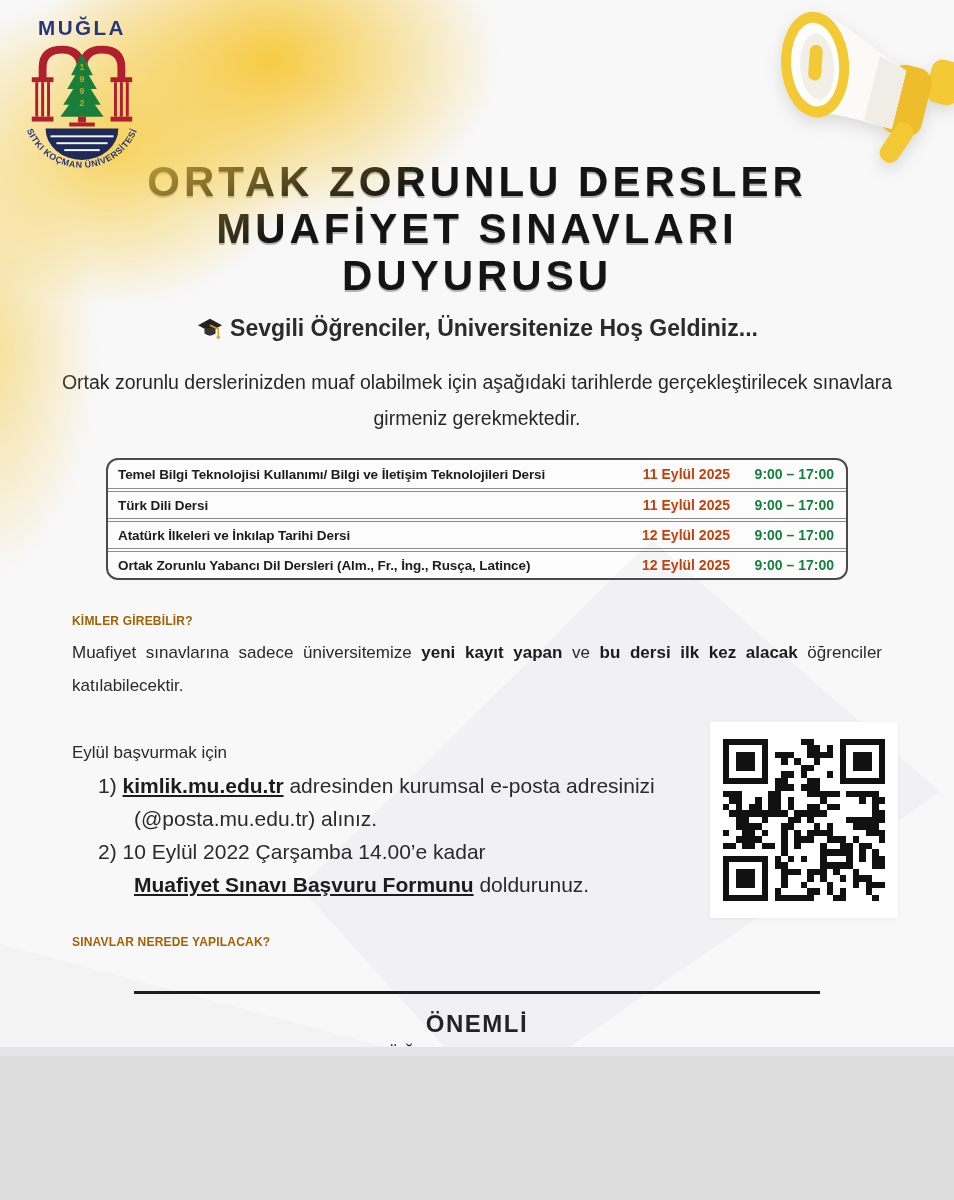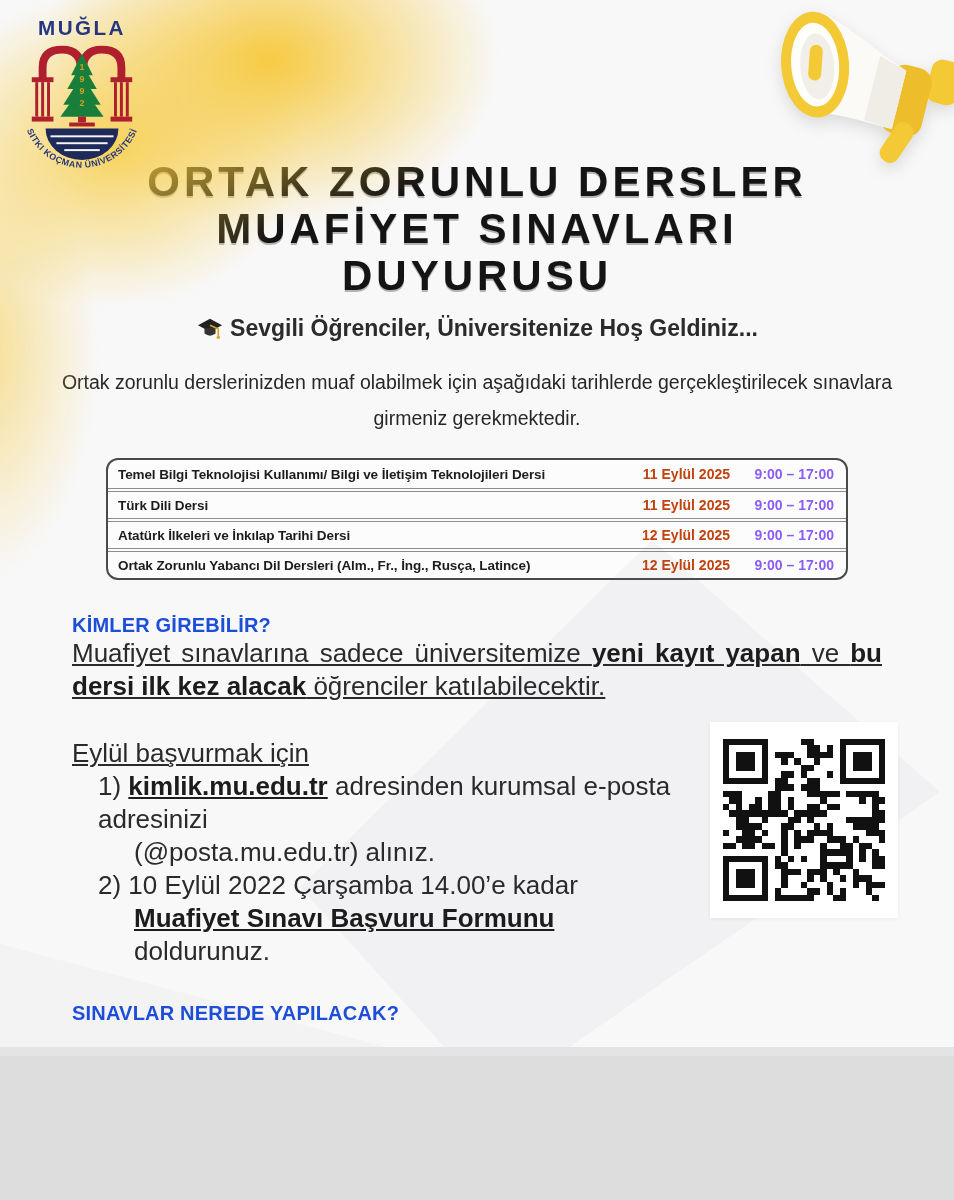--- a/index.html
+++ b/index.html
@@ -36,32 +36,32 @@
   .subtitle { margin-top:16px; text-align:center; font-size:23px; font-weight:bold; color:#2b2b2b; }
   .subtitle svg { vertical-align:-5px; margin-right:6px; }
 
   .intro { margin:22px auto 0; width:840px; text-align:center; font-size:19.5px; line-height:36px; color:#272727; }
 
   .exam-table { margin:22px auto 0; width:742px; border:2px solid #4a4a4a; border-radius:12px; overflow:hidden; background:rgba(255,255,255,.55); }
   .exam-row { display:flex; align-items:center; padding:5px 12px 5px 10px; min-height:28px; }
   .exam-row + .exam-row { border-top:4px double #8d8d8d; }
   .exam-row .course { flex:1; font-weight:bold; font-size:13.5px; letter-spacing:-.1px; white-space:nowrap; color:#1c1c1c; }
   .exam-row .date { width:100px; text-align:right; font-size:14px; font-weight:600; color:#c2410c; white-space:nowrap; }
-  .exam-row .time { width:104px; text-align:right; font-size:14px; font-weight:600; color:#8b5cf6; white-space:nowrap; }
+  .exam-row .time { width:104px; text-align:right; font-size:14px; font-weight:600; color:#15803d; white-space:nowrap; }
 
   .sections { margin:0 72px; position:relative; }
   .section { margin-top:34px; }
-  .section h2 { font-size:20px; font-weight:bold; color:#1d4ed8; letter-spacing:.2px; }
-  .section p { font-size:26px; line-height:33px; color:#2a2a2a; margin-top:0;text-decoration:underline; }
+  .section h2 { font-size:12px; font-weight:bold; color:#a16207; letter-spacing:.2px; }
+  .section p { font-size:17px; line-height:33px; color:#2a2a2a; margin-top:8px; }
   .section .just { text-align:justify; }
   b.hl { color:#1c1c1c; }
   .u-bold { font-weight:bold; text-decoration:underline; color:#1c1c1c; }
 
   .how-text { max-width:620px; }
-  .how-list { margin-left:26px; font-size:26px; line-height:33px; color:#2a2a2a; }
+  .how-list { margin-left:26px; font-size:21px; line-height:33px; color:#2a2a2a; }
   .how-list .l2 { margin-left:36px; }
 
   .qr-box { position:absolute; top:722px; right:56px; width:188px; height:196px;
     background:#fff; display:flex; align-items:center; justify-content:center;
     box-shadow:0 1px 4px rgba(0,0,0,.06); }
 
   .divider { margin:42px auto 0; width:686px; border:none; border-top:3px solid #1b1b1b; }
   .footer { margin-top:16px; text-align:center; color:#1f1f1f; }
   .footer .onemli { font-size:24px; font-weight:bold; letter-spacing:1.5px; }
   .footer .w1 { margin-top:6px; font-size:18px; letter-spacing:1.5px; font-weight:500; }

